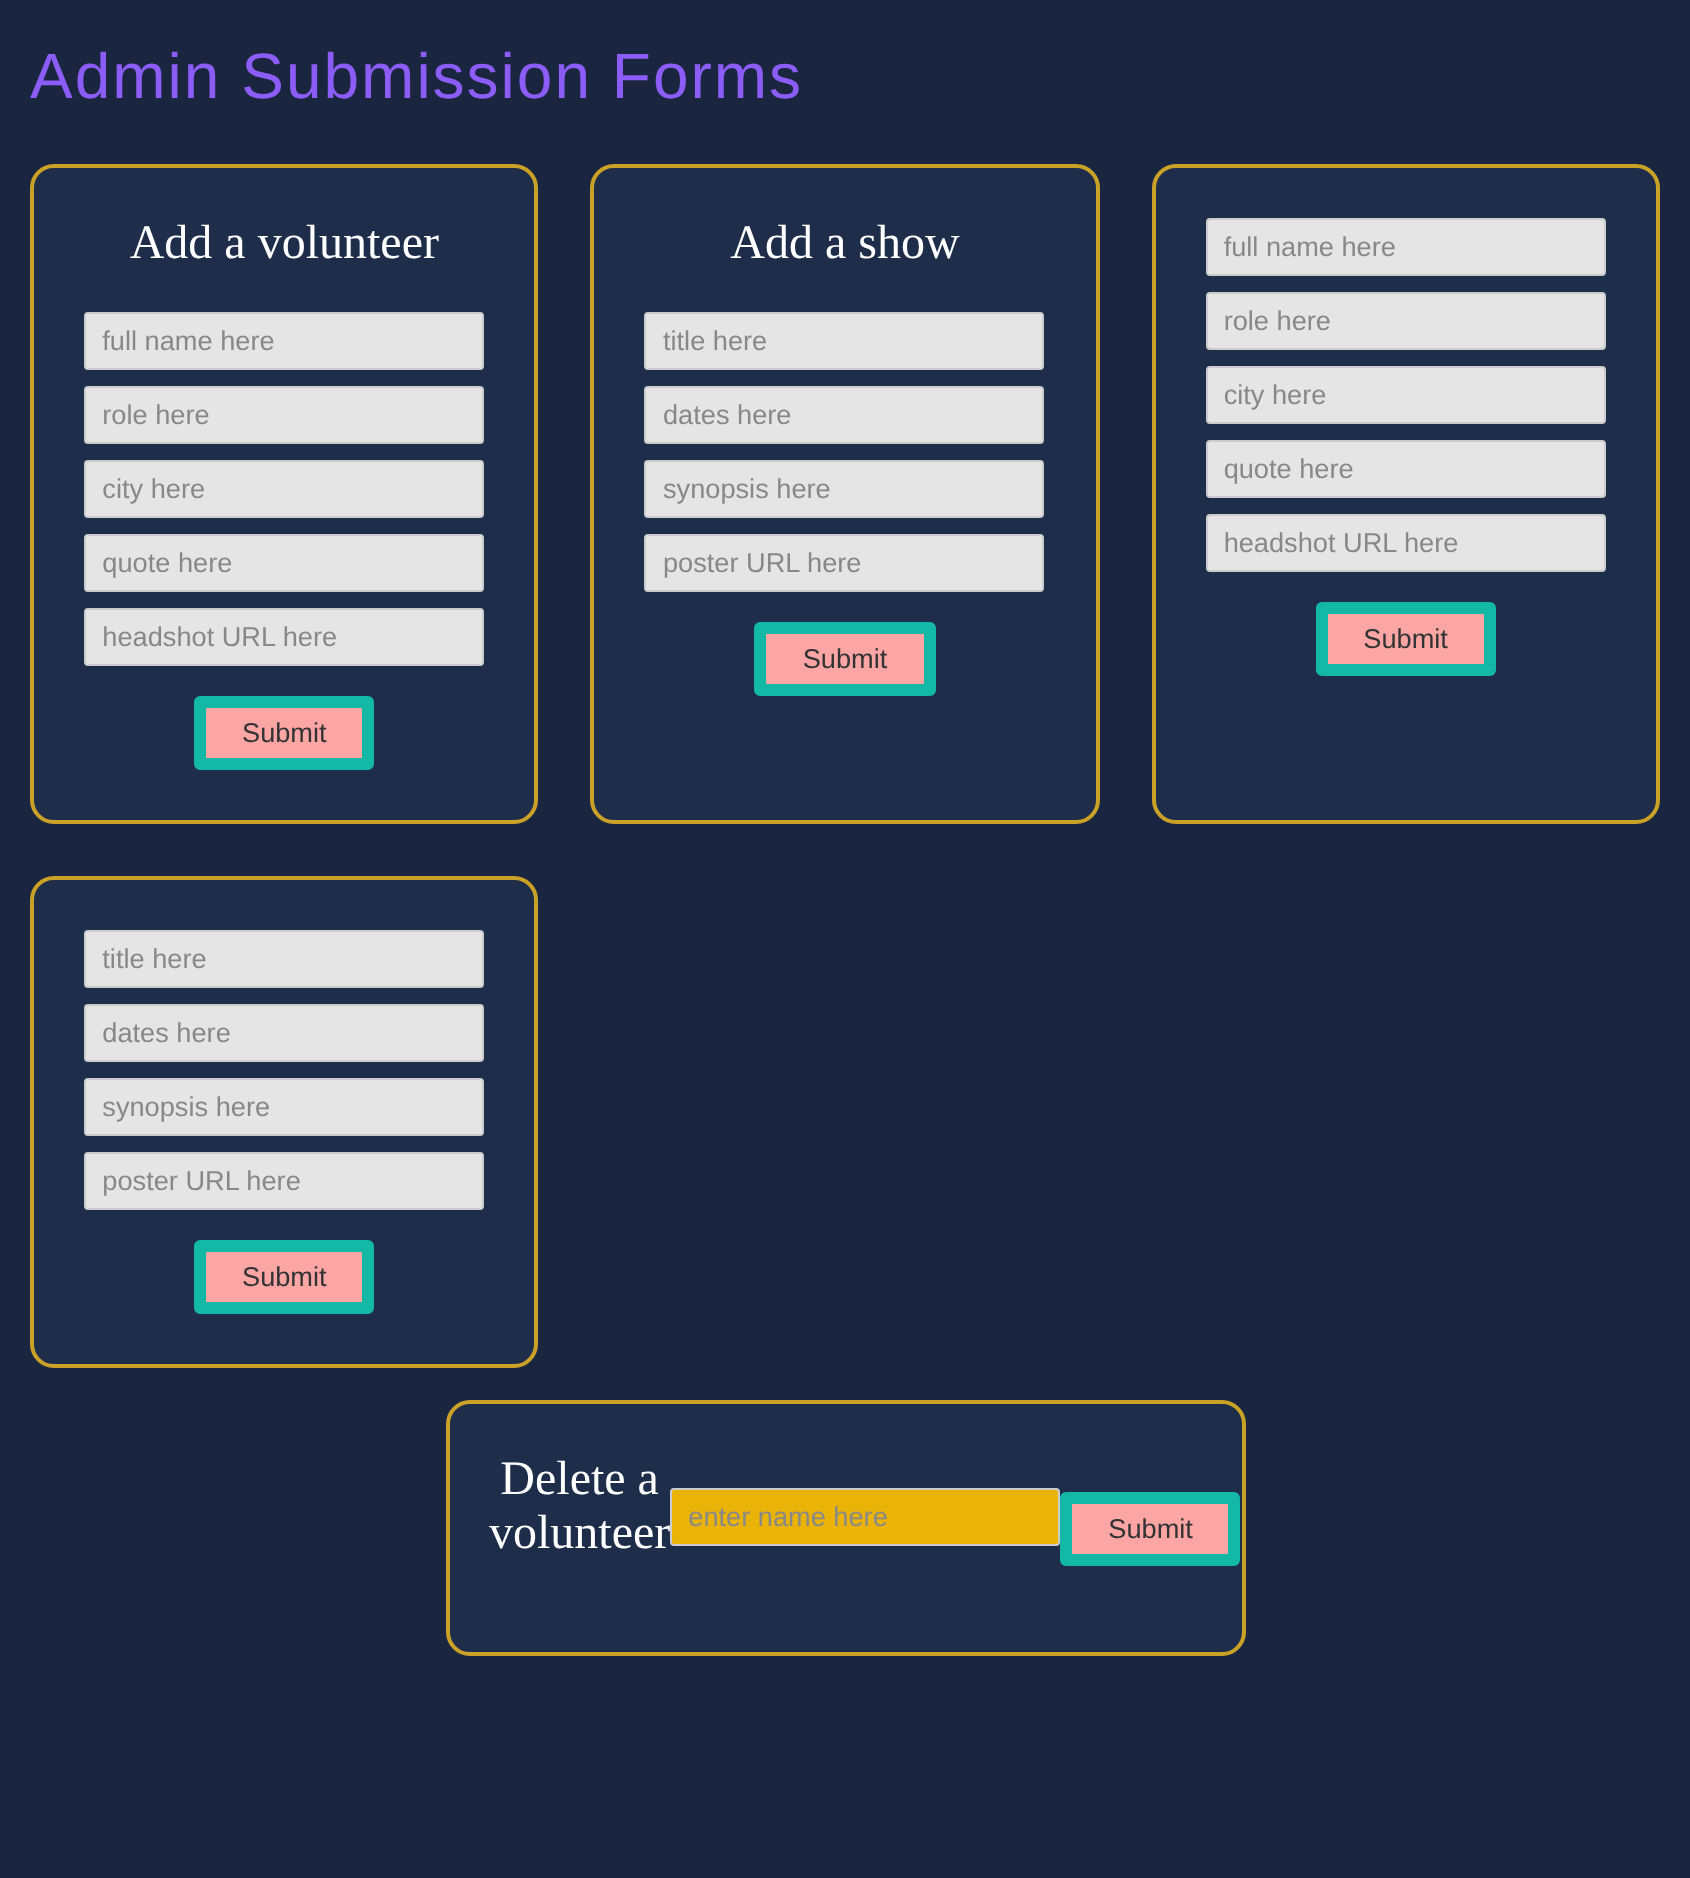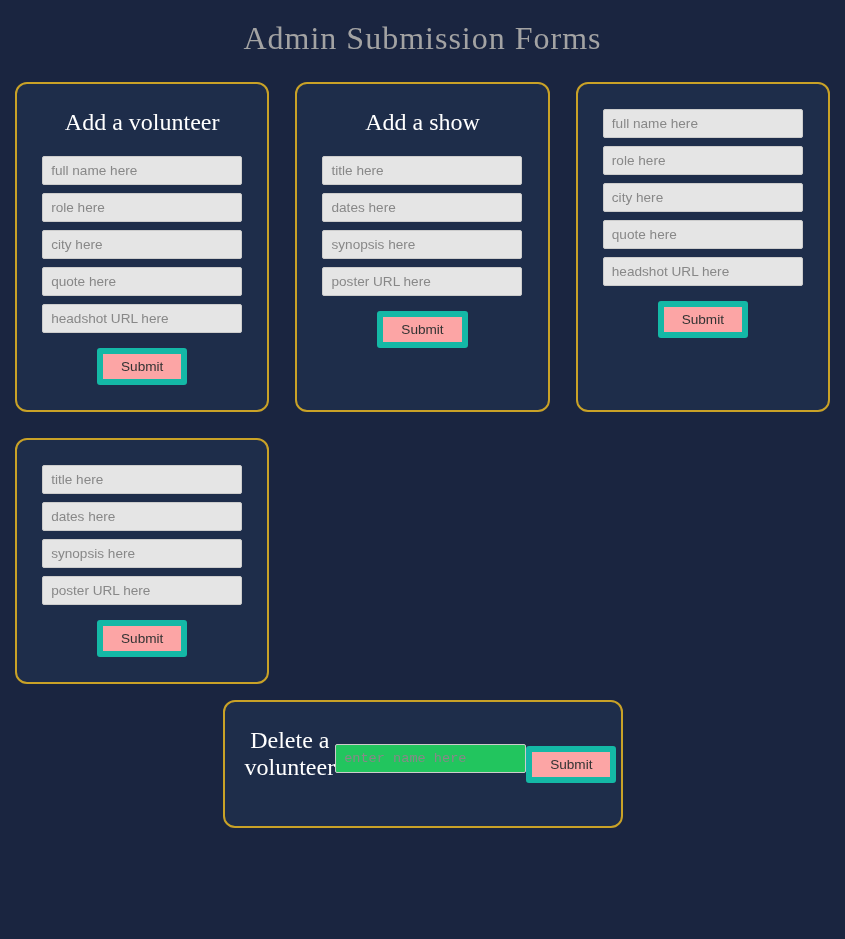--- a/index.html
+++ b/index.html
@@ -10,27 +10,26 @@
 
     body {
       background-color: #1a2540;
       font-family: 'Georgia', serif;
       min-height: 939px;
       width: 845px;
       padding: 20px 15px;
     }
 
     .page-title {
-      text-align: center;
-      color: #a3a3a3;
+      color: #8b5cf6;
       font-size: 2rem;
       font-weight: normal;
       letter-spacing: 1px;
       margin-bottom: 25px;
-      font-family: Liberation Serif, serif;
+      font-family: Liberation Sans, sans-serif;
     }
 
     .forms-grid {
       display: grid;
       grid-template-columns: 1fr 1fr 1fr;
       gap: 26px;
       margin-bottom: 15px;
     }
 
     .form-card {
@@ -103,28 +102,27 @@
       font-size: 1.5rem;
       font-weight: normal;
       margin-bottom: 20px;
       text-align: center;
       font-family: 'Georgia', serif;
     }
 
     .delete-input {
       width: 200px;
       padding: 6px 8px;
-      background-color: #22c55e;
+      background-color: #eab308;
       border: 1px solid #cccccc;
       border-radius: 2px;
       font-size: 0.85rem;
       color: #555555;
       outline: none;
       margin-bottom: 12px;
-      font-family: Liberation Mono, monospace;
     }
 
     .delete-input::placeholder {
       color: #888888;
     }
   </style>
 </head>
 <body>
 
 <h1 class="page-title">Admin Submission Forms</h1>

